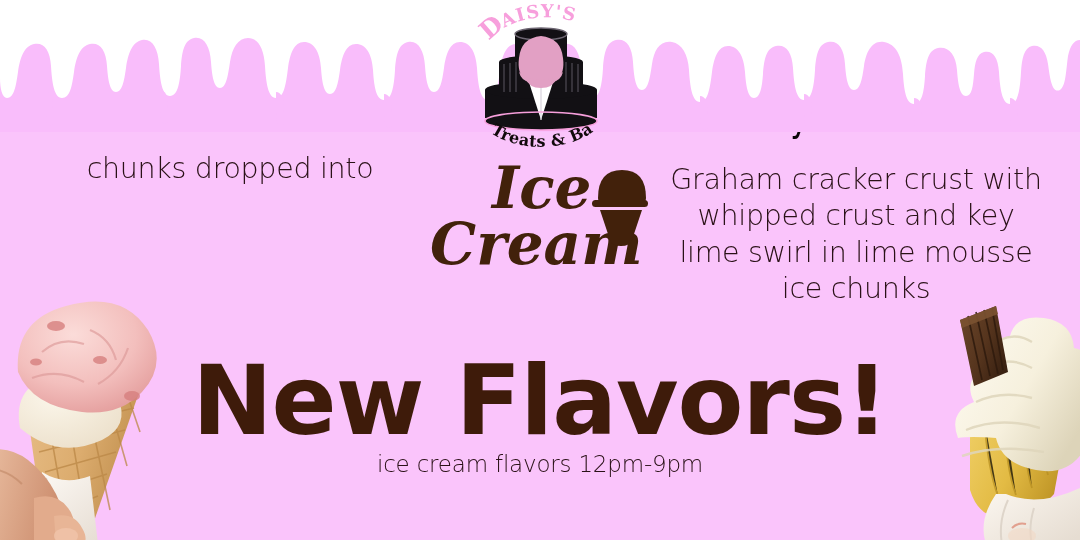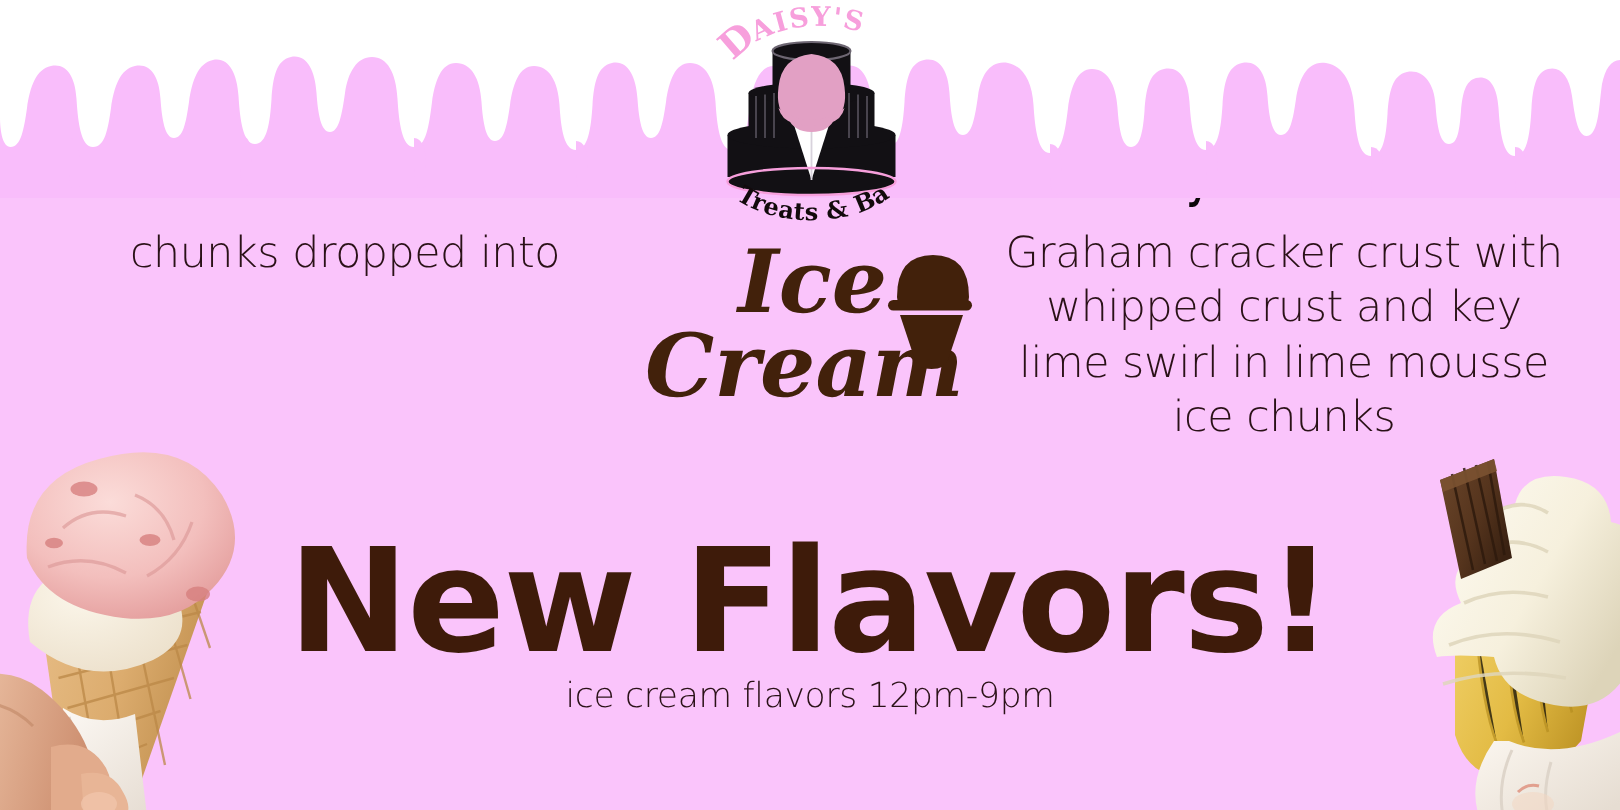--- a/index.html
+++ b/index.html
@@ -63,21 +63,21 @@
   }
   .flavor-desc {
     font-family: "DejaVu Sans", sans-serif;
     font-size: 28.5px;
     font-weight: 300;
     color: #2a1117;
     line-height: 1.28;
     letter-spacing: -0.3px;
   }
   #flavor-left  .flavor-desc { margin-top: 20px; }
-  #flavor-right .flavor-desc { margin-top: 20px; }
+  #flavor-right .flavor-desc { margin-top: 31px; }
 
   
   #headline {
     position: absolute; z-index: 3;
     left: 0; top: 353px; width: 1080px;
     text-align: center;
     font-family: "DejaVu Sans", sans-serif;
     font-weight: bold;
     font-size: 96px;
     line-height: 1.0;

